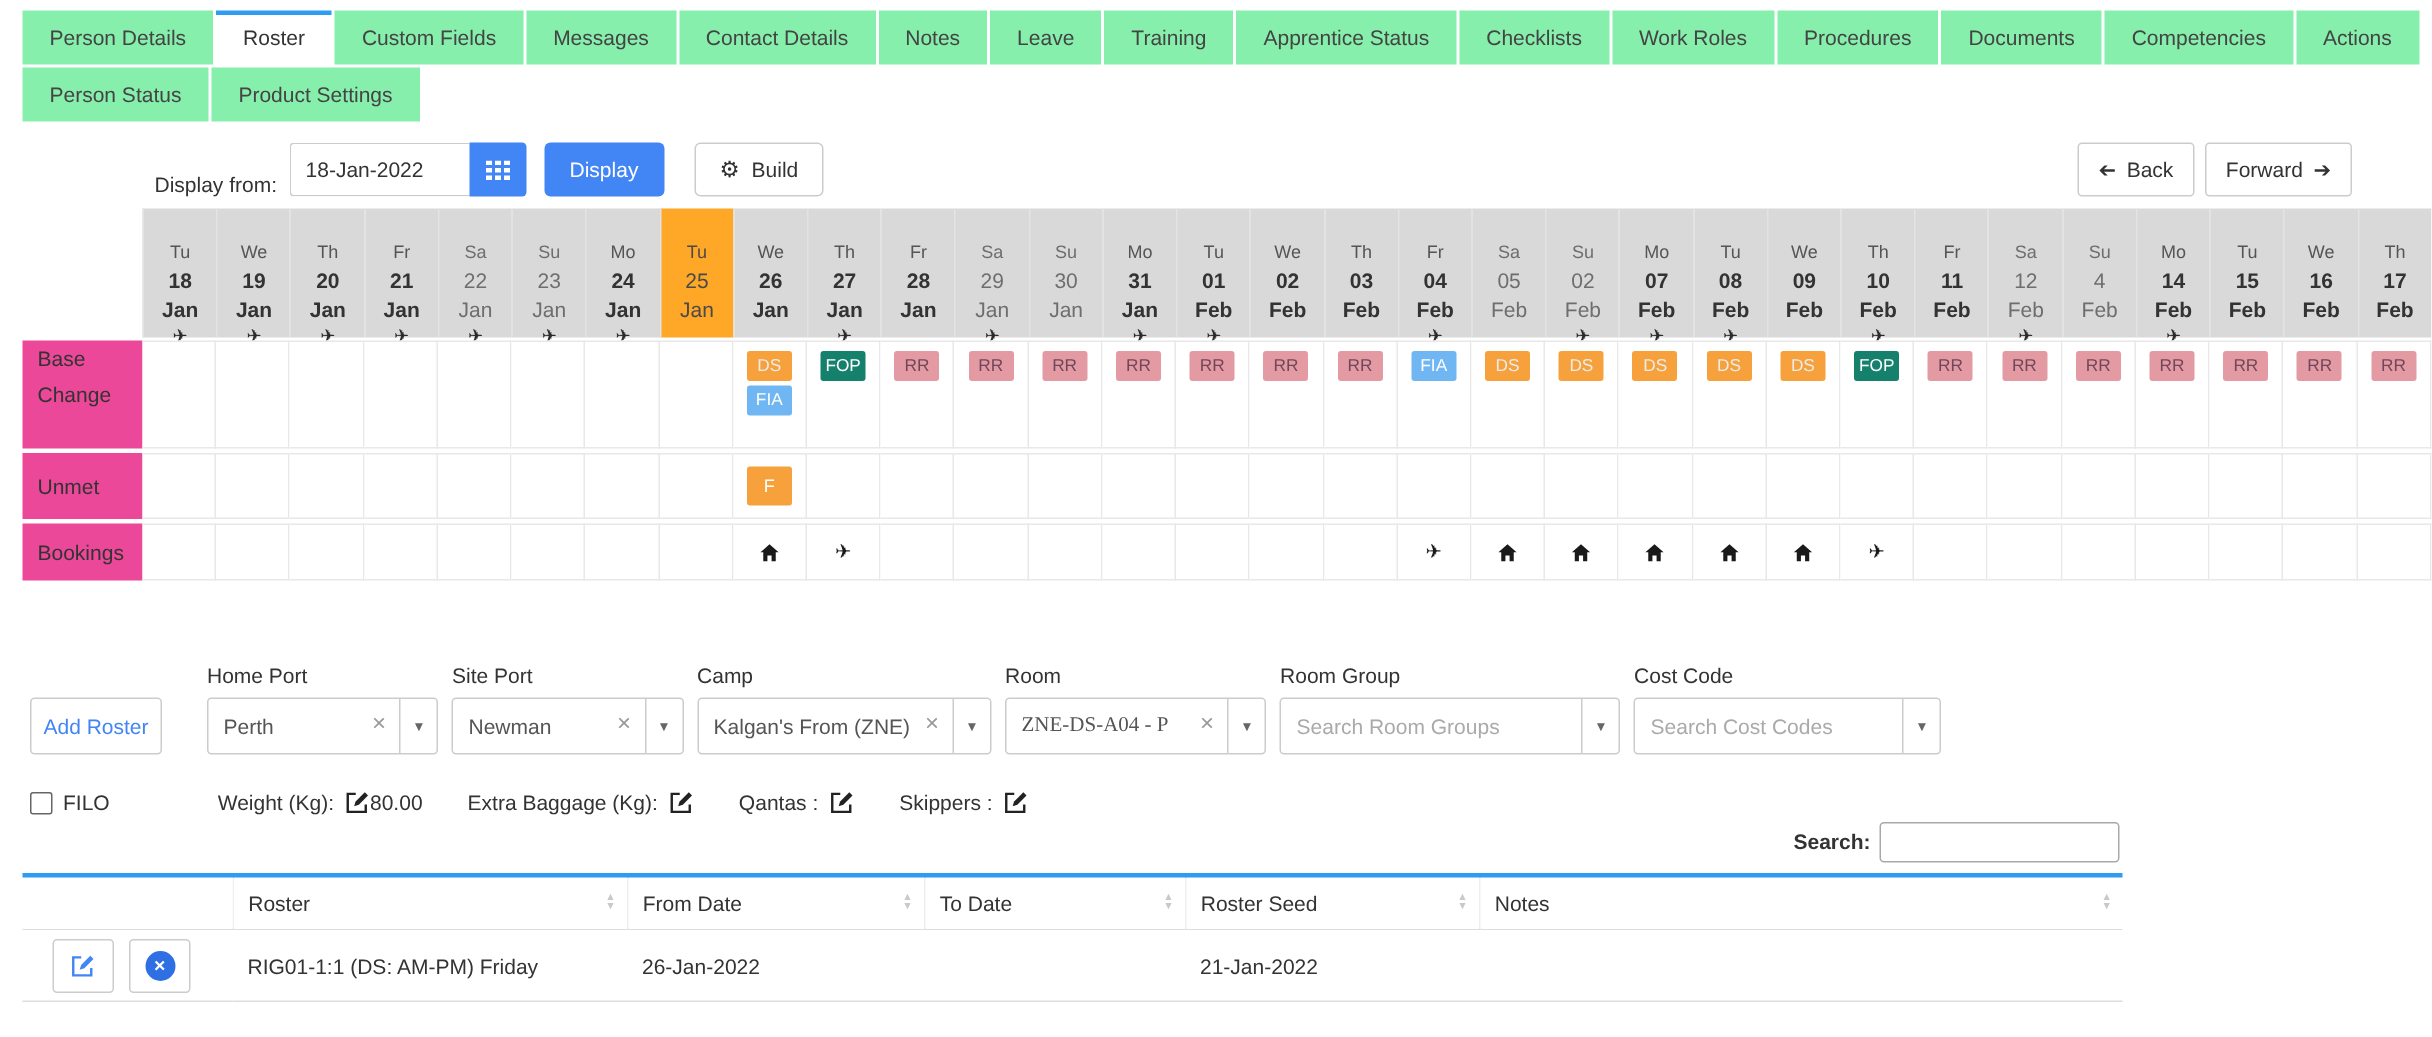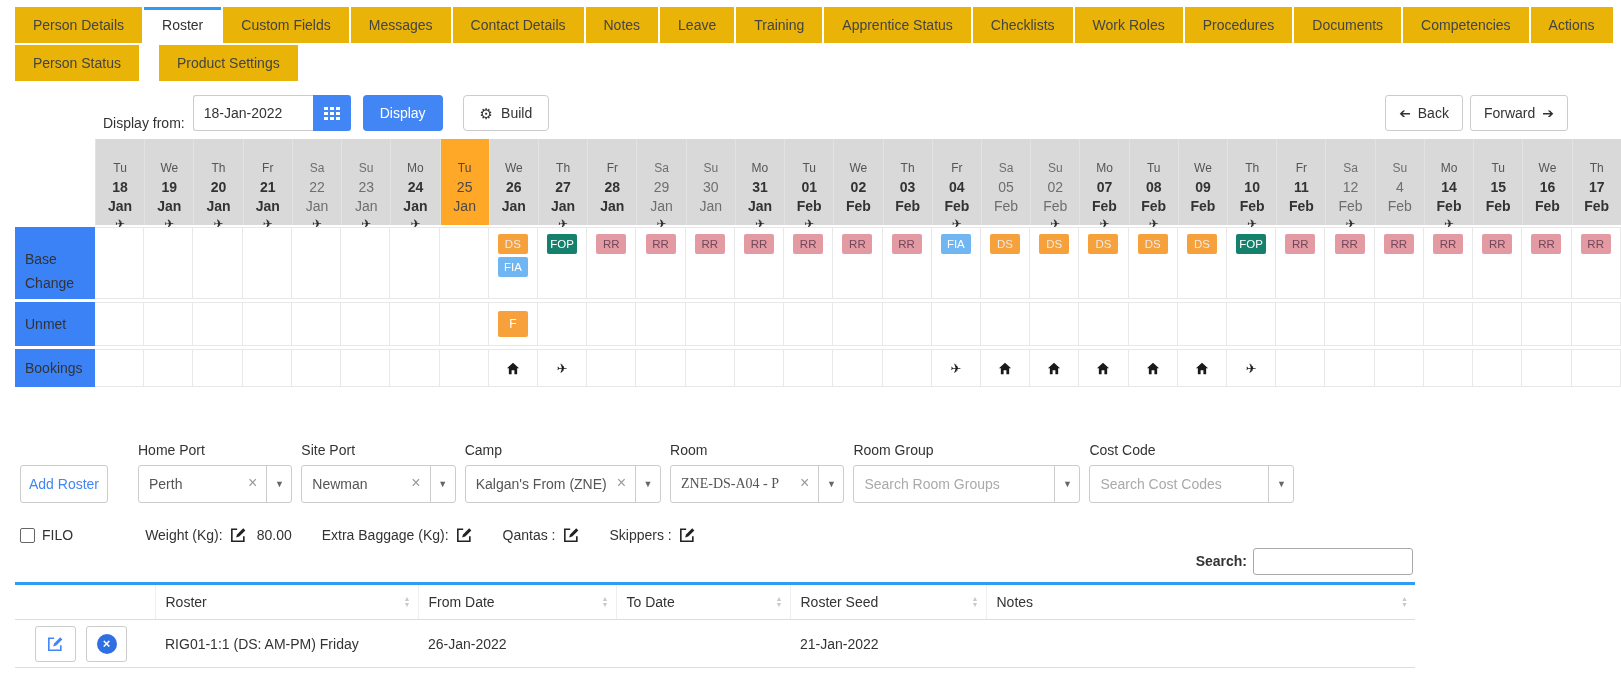--- a/index.html
+++ b/index.html
@@ -5,23 +5,23 @@
   * { box-sizing: border-box; }
   html,body { margin:0; padding:0; }
   body {
     width:1621px; height:691px; overflow:hidden;
     background:#fff; color:#333;
     font-family:"Liberation Sans","DejaVu Sans",sans-serif;
     font-size:14px;
   }
   
   .tabs { display:flex; padding-left:15px; margin-top:7px; }
-  .tabs.secondary { margin-top:2px;gap:18px; }
+  .tabs.secondary { margin-top:2px; }
   .tab {
-    background:#eab308; color:#444; padding:10px 18px; margin-right:2px;
+    background:#86efac; color:#444; padding:10px 18px; margin-right:2px;
     white-space:nowrap; cursor:pointer; font-size:14px;
   }
   .tab.active { background:#fff; border-top:3px solid #2e9cf2; padding-top:7px; color:#333; }
   
   .toolbar { display:flex; align-items:flex-end; margin:12px 53px 0 103px; height:38px; }
   .tlabel { margin-right:8px; font-size:14px; }
   .date-input {
     width:120px; height:36px; border:1px solid #ccc; border-right:none;
     border-radius:3px 0 0 3px; padding:0 10px; font:inherit; color:#333;
   }
@@ -44,22 +44,22 @@
     font:inherit; display:flex; align-items:center; gap:7px; cursor:pointer; color:#333;
   }
   .btn-nav + .btn-nav { margin-left:7px; }
   .arrow { font-size:14px; line-height:1; }
   .arrow.back { display:inline-block; transform:scaleX(-1); }
   
   .calendar { margin:8px 0 0 15px; }
   .cal-row { display:flex; }
   .cal-corner, .cal-label { width:80px; flex:none; }
   .cal-label {
-    background:#3b82f6; font-size:14px; color:#333;
-    padding:20px 6px 0 10px; line-height:24px;
+    background:#ec4899; font-size:14px; color:#333;
+    padding:0 6px 0 10px; line-height:24px;
   }
   .cal-label.center { display:flex; align-items:center; padding-top:0; }
   .hcell {
     flex:1; background:#d9d9d9; border-left:1px solid #e3e3e3; text-align:center;
     padding-top:22px; height:86px; color:#6e6e6e; font-size:14px; cursor:pointer;
   }
   .hcell.bold { color:#333; font-weight:bold; }
   .hcell .dow { font-size:12px; font-weight:normal; margin-bottom:3px; }
   .hcell.bold .dow { color:#555; }
   .hcell .dnum, .hcell .mon { line-height:19px; }
@@ -99,21 +99,21 @@
   
   .filo-row { display:flex; align-items:center; margin:24px 0 0 20px; font-size:14px; }
   .chk {
     appearance:none; -webkit-appearance:none; width:15px; height:15px;
     border:1.5px solid #666; border-radius:2px; background:#fff; margin:0 7px 0 0; cursor:pointer;
   }
   .filo-label { margin-right:72px; }
   .fitem { display:inline-flex; align-items:center; margin-right:30px; }
   .ilabel { margin-right:7px; }
   .edit-ic { display:inline-flex; cursor:pointer; }
-  .ival { margin-left:10px; }
+  .ival { margin-left:0; }
   
   .search-row { display:flex; justify-content:flex-end; align-items:center; margin:4px 208px 0 0; height:28px; }
   .slabel { font-weight:bold; margin-right:6px; }
   .search-input { width:160px; height:27px; border:1px solid #a9a9a9; border-radius:3px; font:inherit; padding:0 6px; }
   
   .roster-table { margin:7px 0 0 15px; width:1400px; border-collapse:collapse; border-top:3px solid #2e9cf2; }
   .roster-table th {
     font-weight:normal; text-align:left; font-size:14px; color:#333; background:#fff;
     padding:9px 24px 9px 10px; border-bottom:1px solid #ddd; position:relative;
   }

